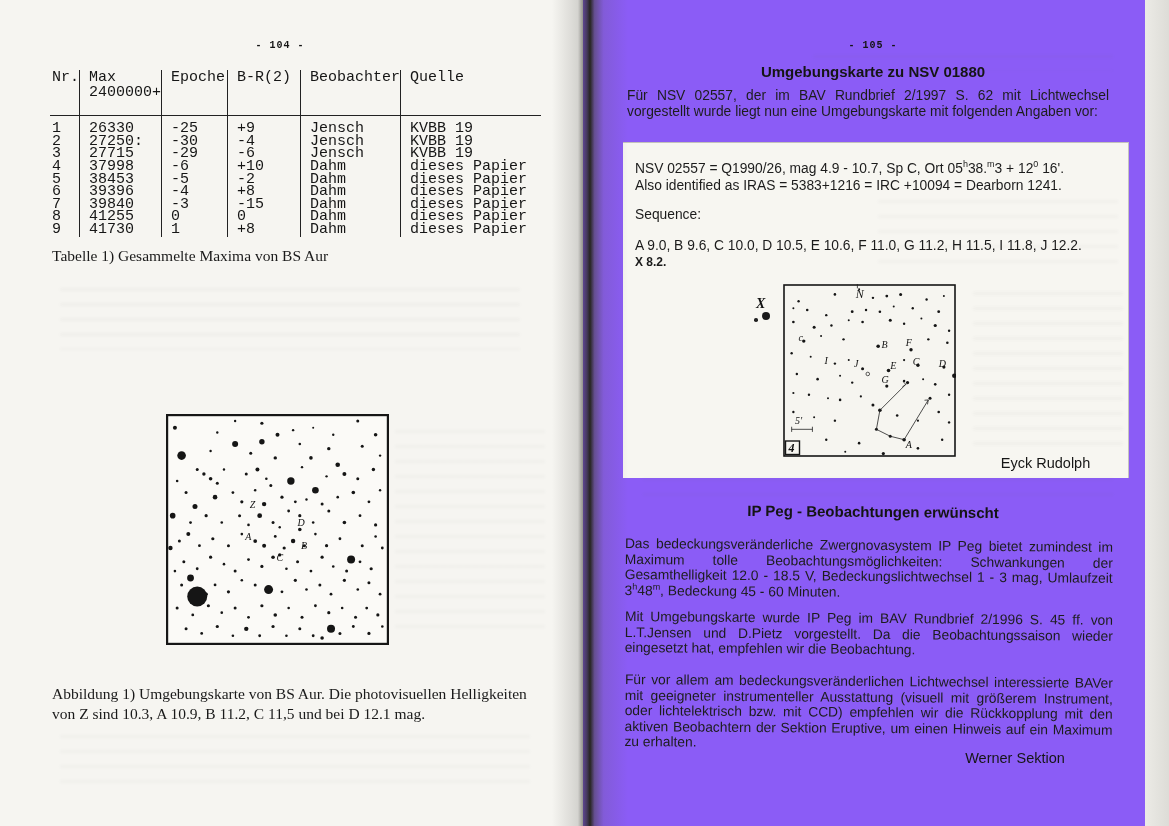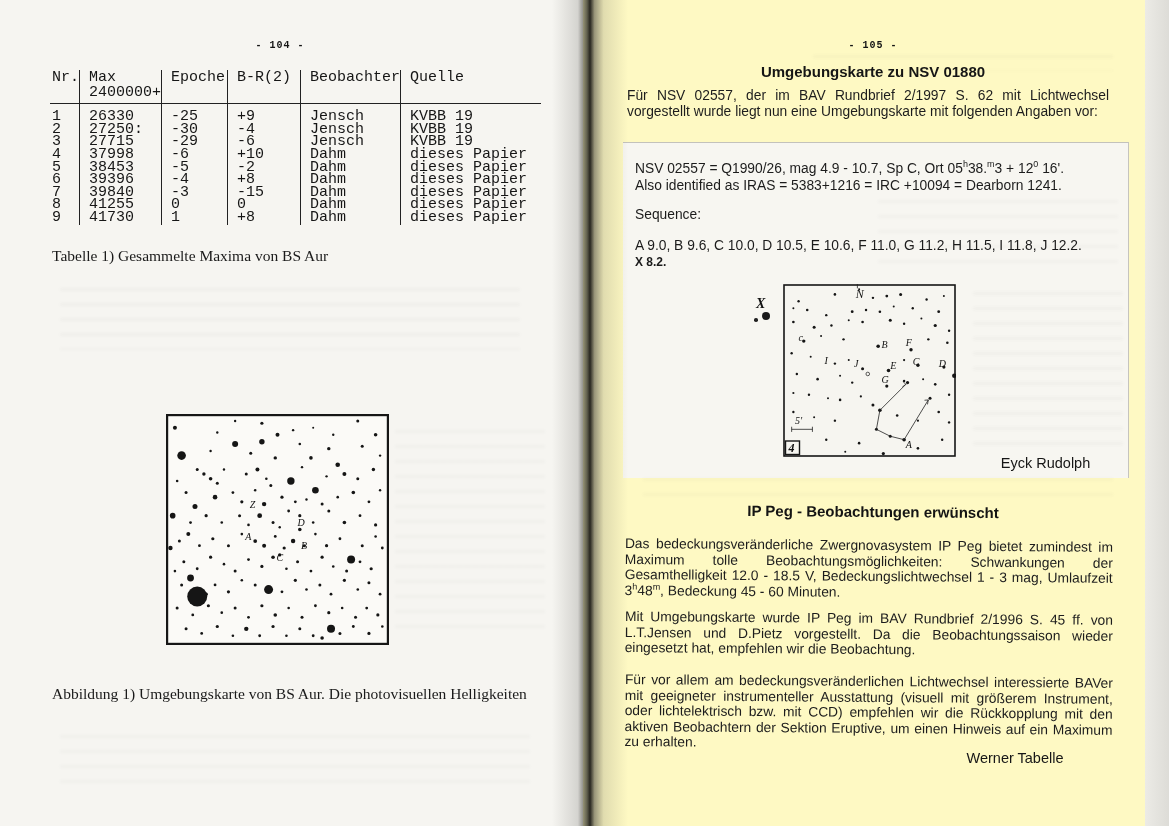--- a/index.html
+++ b/index.html
@@ -5,21 +5,21 @@
 <style>
   * { margin:0; padding:0; box-sizing:border-box; }
   html,body { width:1169px; height:826px; overflow:hidden; background:#e8e7e3; }
   body { font-family:"Liberation Sans", sans-serif; color:#1b1b1b; position:relative; }
 
   .scan { position:absolute; inset:0; }
 
   
   .page { position:absolute; top:0; height:826px; }
   .page-left  { left:0;   width:583px; background:#f6f5f1; }
-  .page-right { left:583px; width:562px; background:#fef9c3; }
+  .page-right { left:583px; width:562px; background:#8b5cf6; }
   .edge-right { position:absolute; top:0; left:1145px; width:24px; height:826px;
                 background:linear-gradient(90deg,#ecebe6,#dddcd7); }
 
   
   .gutter { position:absolute; top:0; left:552px; width:76px; height:826px; pointer-events:none;
     background:linear-gradient(90deg, rgba(60,60,55,0) 0%, rgba(60,60,55,.18) 34%,
       rgba(45,45,40,.75) 46%, #26251f 50%, rgba(70,68,62,.55) 56%,
       rgba(90,88,82,.18) 68%, rgba(90,88,82,0) 100%); }
 
   
@@ -39,21 +39,21 @@
   table.maxima th, table.maxima td { font-weight:normal; text-align:left; vertical-align:top;
     white-space:pre; padding:0 0 0 2px; }
   table.maxima th { padding-top:2px; }
   table.maxima .c0 { width:28px; }
   table.maxima .c1 { width:77px; }
   table.maxima .c2 { width:66px; }
   table.maxima .c3 { width:73px; }
   table.maxima .c4 { width:90px; }
   table.maxima .c5 { width:140px; }
   table.maxima th.vline, table.maxima td.vline { border-left:1.4px solid #222; padding-left:9px; }
-  table.maxima thead tr.subrow th { padding-bottom:4px; border-bottom:1.4px solid #222;margin-top:8px; }
+  table.maxima thead tr.subrow th { padding-bottom:16px; border-bottom:1.4px solid #222;margin-top:8px; }
   table.maxima tbody tr:first-child td { padding-top:7px; }
 
   .caption-serif { position:absolute; font-family:"Liberation Serif","DejaVu Serif",serif;
     font-size:15.5px; color:#1a1a1a; }
   #tab-caption { left:52px; top:247px; }
   #fig-caption { left:52px; top:684px; width:500px; line-height:19.5px; }
 
   .chartbox { position:absolute; background:#fbfaf7; }
   #chart-bs { left:166px; top:414px; width:223px; height:231px; }
   #chart-nsv { left:200px; top:284px; width:173px; height:173px; background:#f6f5f0; }
@@ -368,20 +368,21 @@
           <text x="83.625" y="93.555" fill="#111" font-family="&quot;Liberation Serif&quot;,&quot;DejaVu Serif&quot;,serif" font-style="italic" font-size="10">Z</text>
           <text x="79.16499999999999" y="125.89500000000001" fill="#111" font-family="&quot;Liberation Serif&quot;,&quot;DejaVu Serif&quot;,serif" font-style="italic" font-size="10">A</text>
           <text x="134.915" y="135.135" fill="#111" font-family="&quot;Liberation Serif&quot;,&quot;DejaVu Serif&quot;,serif" font-style="italic" font-size="10">B</text>
           <text x="110.385" y="146.685" fill="#111" font-family="&quot;Liberation Serif&quot;,&quot;DejaVu Serif&quot;,serif" font-style="italic" font-size="10">C</text>
           <text x="131.57" y="112.035" fill="#111" font-family="&quot;Liberation Serif&quot;,&quot;DejaVu Serif&quot;,serif" font-style="italic" font-size="10">D</text>
         </svg>
     </div>
 
     <div class="caption-serif" id="fig-caption">
       <span>Abbildung 1)  Umgebungskarte von BS Aur. Die photovisuellen Helligkeiten</span><br>
+      <span>von Z sind 10.3, A 10.9, B 11.2, C 11,5 und bei D 12.1 mag.</span>
     </div>
 
     <div class="smudge" style="left:60px;top:288px;width:460px;height:62px;opacity:.35"></div>
     <div class="smudge" style="left:395px;top:430px;width:150px;height:200px;opacity:.3"></div>
     <div class="smudge" style="left:60px;top:735px;width:470px;height:58px;opacity:.3"></div>
   </div>
 
   <div class="page page-right">
 
     <div class="pageno" id="pn105">-  105  -</div>
@@ -520,21 +521,21 @@
     <div id="credit">Eyck Rudolph</div>
 
     <div id="ip-head">IP Peg  - Beobachtungen erwünscht</div>
 
     <p class="para ip-block" id="ip1"><span>Das bedeckungsveränderliche Zwergnovasystem IP Peg bietet zumindest im Maximum tolle Beobachtungsmöglichkeiten: Schwankungen der Gesamthelligkeit 12.0 - 18.5 V, Bedeckungslichtwechsel 1 - 3 mag, Umlaufzeit 3</span><sup>h</sup><span>48</span><sup>m</sup><span>, Bedeckung 45 - 60 Minuten.</span></p>
 
     <p class="para ip-block" id="ip2">Mit Umgebungskarte wurde IP Peg im BAV Rundbrief 2/1996 S. 45 ff. von L.T.Jensen und D.Pietz vorgestellt. Da die Beobachtungssaison wieder eingesetzt hat, empfehlen wir die Beobachtung.</p>
 
     <p class="para ip-block" id="ip3">Für vor allem am bedeckungsveränderlichen Lichtwechsel interessierte BAVer mit geeigneter instrumenteller Ausstattung (visuell mit größerem Instrument, oder lichtelektrisch bzw. mit CCD) empfehlen wir die Rückkopplung mit den aktiven Beobachtern der Sektion Eruptive, um einen Hinweis auf ein Maximum zu erhalten.</p>
 
-    <div id="signature">Werner Tabelle</div>
+    <div id="signature">Werner Sektion</div>
 
     <div class="smudge" style="left:230px;top:55px;width:300px;height:16px;opacity:.4"></div>
     <div class="smudge" style="left:390px;top:292px;width:150px;height:165px;opacity:.4"></div>
     <div class="smudge" style="left:60px;top:478px;width:470px;height:22px;opacity:.3"></div>
     <div class="smudge" style="left:295px;top:200px;width:240px;height:70px;opacity:.3"></div>
   </div>
 
   <div class="gutter"></div>
   <div class="edge-right"></div>
 </div>

